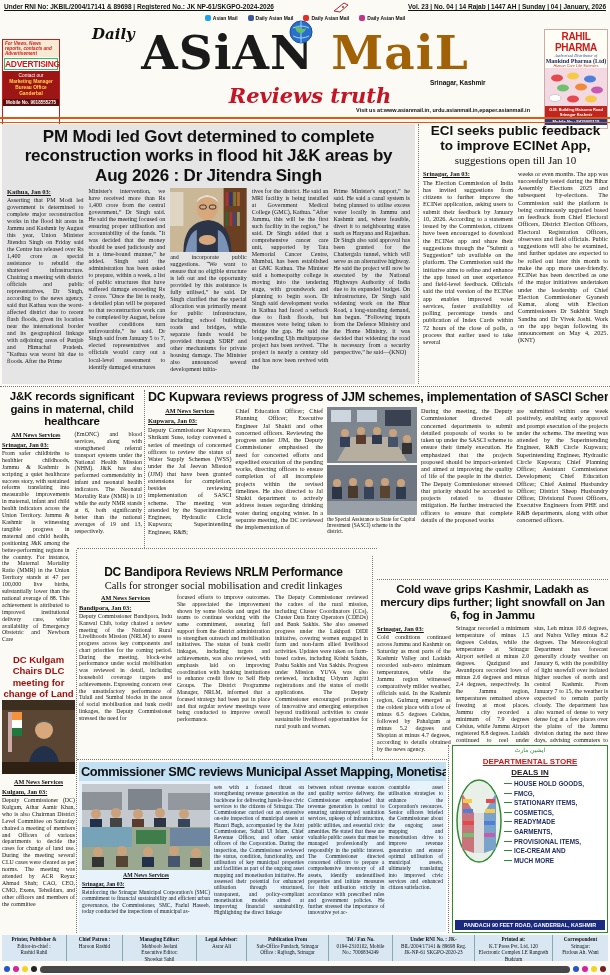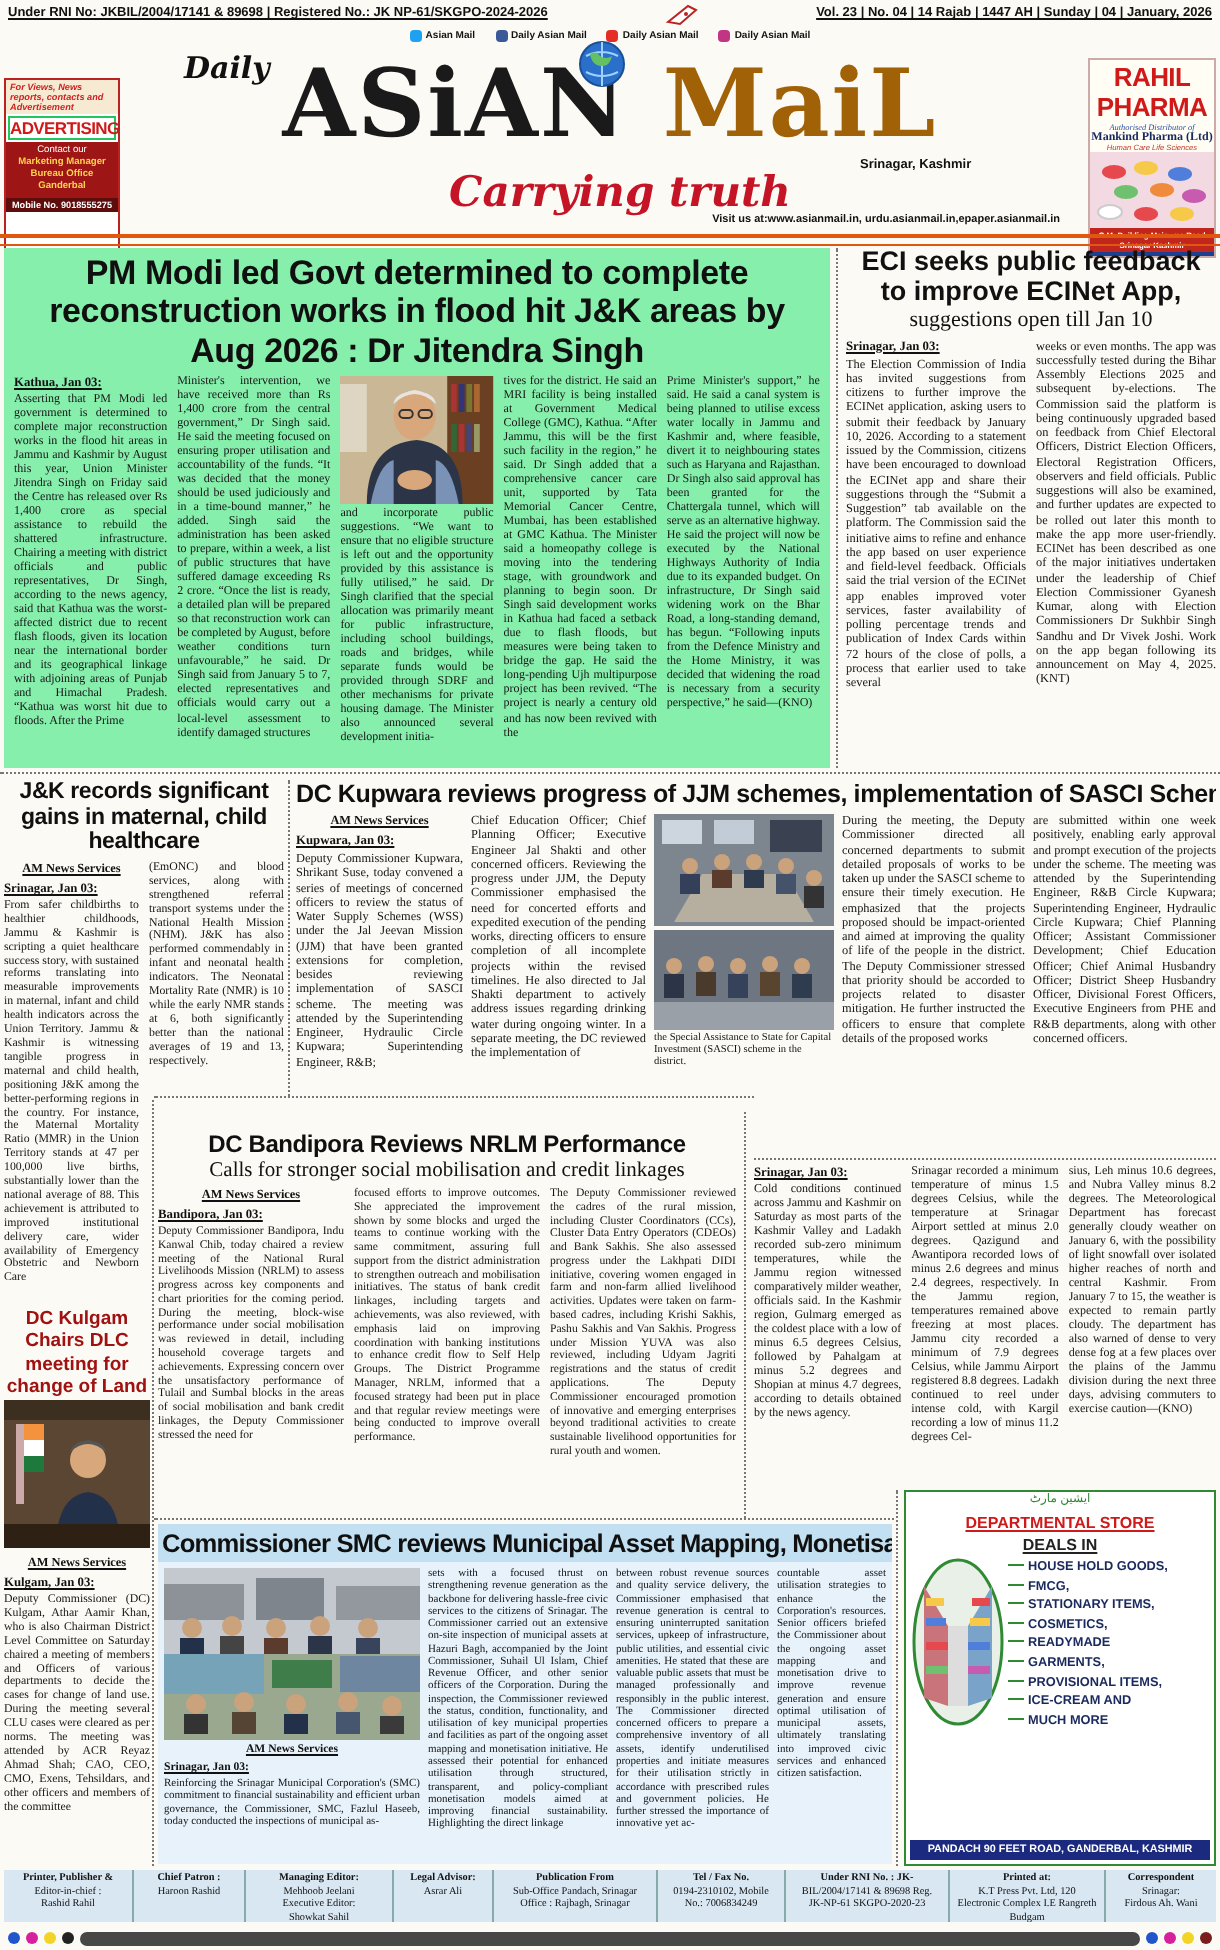--- a/index.html
+++ b/index.html
@@ -22,36 +22,36 @@
   .website{position:absolute;right:80px;top:94px;font-size:5.5px;font-weight:bold;font-family:"Liberation Sans",sans-serif;}
   
   .left-ad{position:absolute;left:2px;top:26px;width:58px;height:92px;border:1px solid #b22;background:#fff;box-sizing:border-box;font-family:"Liberation Sans",sans-serif;overflow:hidden;}
   .left-ad .tip{color:#c22;font-style:italic;font-weight:bold;font-size:4.6px;padding:1px 2px;line-height:1.1;background:#f7ead2;}
   .left-ad .adv{background:#fff;color:#d01a1a;font-weight:bold;font-size:8.5px;border:1px solid #22c55e;margin:1px;letter-spacing:-0.3px;}
   .left-ad .contact{background:#9e1515;color:#fff;text-align:center;font-size:4.8px;padding:2px 1px;line-height:1.25;}
   .left-ad .contact .y{color:#ffd34d;font-weight:bold;}
   .left-ad .mob{background:#5e0d0d;color:#fff;text-align:center;font-size:4.6px;font-weight:bold;padding:1px 0;}
   
   .right-ad{position:absolute;right:2px;top:16px;width:64px;height:100px;border:1px solid #caa;background:#fffdf4;box-sizing:border-box;font-family:"Liberation Sans",sans-serif;text-align:center;overflow:hidden;}
-  .right-ad .t{color:#d01a1a;font-weight:bold;font-size:13px;letter-spacing:-0.3px;padding-top:1px;}
+  .right-ad .t{color:#d01a1a;font-weight:bold;font-size:10px;letter-spacing:-0.3px;padding-top:1px;}
   .right-ad .s{color:#2a4fa0;font-style:italic;font-size:4.2px;font-family:"Liberation Serif",serif;}
   .right-ad .b{color:#16275e;font-weight:bold;font-size:6px;font-family:"Liberation Serif",serif;}
   .right-ad .hc{color:#c0392b;font-style:italic;font-size:3.8px;}
   .right-ad .addr{background:#c0261d;color:#fff;font-weight:bold;font-size:3.9px;padding:1px;}
   .right-ad .mob{background:#1d3f8f;color:#fff;font-weight:bold;font-size:4.2px;padding:1px;}
   .rule{position:absolute;left:0;top:117px;width:100%;height:6px;border-top:2.5px solid #e0570e;border-bottom:1px solid #e0570e;box-sizing:border-box;}
   
   .bt{font-size:6.2px;line-height:1.17;text-align:justify;color:#151515;}
   .dl{font-size:6.4px;font-weight:bold;text-decoration:underline;margin-bottom:2px;}
   .by{font-size:6.2px;font-weight:bold;text-decoration:underline;text-align:center;margin-bottom:3px;}
   .headline{font-family:"Liberation Sans",sans-serif;font-weight:bold;color:#101010;letter-spacing:-0.2px;}
   .cols{display:flex;gap:5px;}
   .cols .c{flex:1;min-width:0;}
   
-  .lead{position:absolute;left:2px;top:124px;width:413px;height:260px;background:#86efac;box-sizing:border-box;padding:3px 5px;overflow:hidden;}
+  .lead{position:absolute;left:2px;top:124px;width:413px;height:260px;background:#e5e5e5;box-sizing:border-box;padding:3px 5px;overflow:hidden;}
   .lead h1{margin:0 0 3px 0;font-size:17px;line-height:1.14;text-align:center;}
   .lead .bt{font-size:6px;}
   .vdots{position:absolute;border-left:1px dotted #777;}
   .hdots{position:absolute;border-top:1px dotted #777;}
   
   .eci{position:absolute;left:423px;top:124px;width:185px;height:260px;overflow:hidden;}
   .eci .hb{font-family:"Liberation Sans",sans-serif;font-weight:bold;font-size:13.5px;line-height:1.1;text-align:center;}
   .eci .hl{font-family:"Liberation Serif",serif;font-weight:normal;font-size:11px;text-align:center;margin-bottom:4px;}
   
   .health{position:absolute;left:2px;top:390px;width:140px;overflow:hidden;}
@@ -150,21 +150,21 @@
 
     <div class="globe">
       <svg width="26" height="26" viewBox="0 0 26 26">
         <circle cx="13" cy="13" r="11" fill="#2a6fc9" stroke="#1b4f96" stroke-width="1"></circle>
         <path d="M5 9 Q13 5 21 9 M5 17 Q13 21 21 17 M13 2 V24" stroke="#9fd2ff" stroke-width="1" fill="none"></path>
         <path d="M7 8 q3 -2 5 1 q3 2 6 0 q-1 5 -5 5 q-5 0 -6 -6" fill="#63c063"></path>
       </svg>
     </div>
 
     <div class="location">Srinagar, Kashmir</div>
-    <div class="tagline">Carrying truth</div>
+    <div class="tagline">Reviews truth</div>
     <div class="website">Visit us at:www.asianmail.in, urdu.asianmail.in,epaper.asianmail.in</div>
 
     <div class="left-ad">
       <div class="tip">For Views, News reports, contacts and Advertisement</div>
       <div class="adv">ADVERTISING</div>
       <div class="contact">
         <div>Contact our</div>
         <div class="y">Marketing Manager</div>
         <div class="y">Bureau Office Ganderbal</div>
       </div>
@@ -330,20 +330,21 @@
       </div>
       <div class="c bt">focused efforts to improve outcomes. She appreciated the improvement shown by some blocks and urged the teams to continue working with the same commitment, assuring full support from the district administration to strengthen outreach and mobilisation initiatives. The status of bank credit linkages, including targets and achievements, was also reviewed, with emphasis laid on improving coordination with banking institutions to enhance credit flow to Self Help Groups. The District Programme Manager, NRLM, informed that a focused strategy had been put in place and that regular review meetings were being conducted to improve overall performance.</div>
       <div class="c bt">The Deputy Commissioner reviewed the cadres of the rural mission, including Cluster Coordinators (CCs), Cluster Data Entry Operators (CDEOs) and Bank Sakhis. She also assessed progress under the Lakhpati DIDI initiative, covering women engaged in farm and non-farm allied livelihood activities. Updates were taken on farm-based cadres, including Krishi Sakhis, Pashu Sakhis and Van Sakhis. Progress under Mission YUVA was also reviewed, including Udyam Jagriti registrations and the status of credit applications. The Deputy Commissioner encouraged promotion of innovative and emerging enterprises beyond traditional activities to create sustainable livelihood opportunities for rural youth and women.</div>
     </div>
   </div>
 
   <div class="vdots" style="left:372px;top:556px;height:203px;"></div>
   <div class="hdots" style="left:377px;top:579px;width:231px;"></div>
 
   <div class="coldwave">
+    <h2 class="headline">Cold wave grips Kashmir, Ladakh as mercury dips further; light snowfall on Jan 6, fog in Jammu</h2>
     <div class="cols">
       <div class="c">
         <div class="dl">Srinagar, Jan 03:</div>
         <div class="bt">Cold conditions continued across Jammu and Kashmir on Saturday as most parts of the Kashmir Valley and Ladakh recorded sub-zero minimum temperatures, while the Jammu region witnessed comparatively milder weather, officials said. In the Kashmir region, Gulmarg emerged as the coldest place with a low of minus 6.5 degrees Celsius, followed by Pahalgam at minus 5.2 degrees and Shopian at minus 4.7 degrees, according to details obtained by the news agency.</div>
       </div>
       <div class="c bt">Srinagar recorded a minimum temperature of minus 1.5 degrees Celsius, while the temperature at Srinagar Airport settled at minus 2.0 degrees. Qazigund and Awantipora recorded lows of minus 2.6 degrees and minus 2.4 degrees, respectively. In the Jammu region, temperatures remained above freezing at most places. Jammu city recorded a minimum of 7.9 degrees Celsius, while Jammu Airport registered 8.8 degrees. Ladakh continued to reel under intense cold, with Kargil recording a low of minus 11.2 degrees Cel-</div>
       <div class="c bt">sius, Leh minus 10.6 degrees, and Nubra Valley minus 8.2 degrees. The Meteorological Department has forecast generally cloudy weather on January 6, with the possibility of light snowfall over isolated higher reaches of north and central Kashmir. From January 7 to 15, the weather is expected to remain partly cloudy. The department has also warned of dense to very dense fog at a few places over the plains of the Jammu division during the next three days, advising commuters to exercise caution—(KNO)</div>
     </div>
   </div>
 

